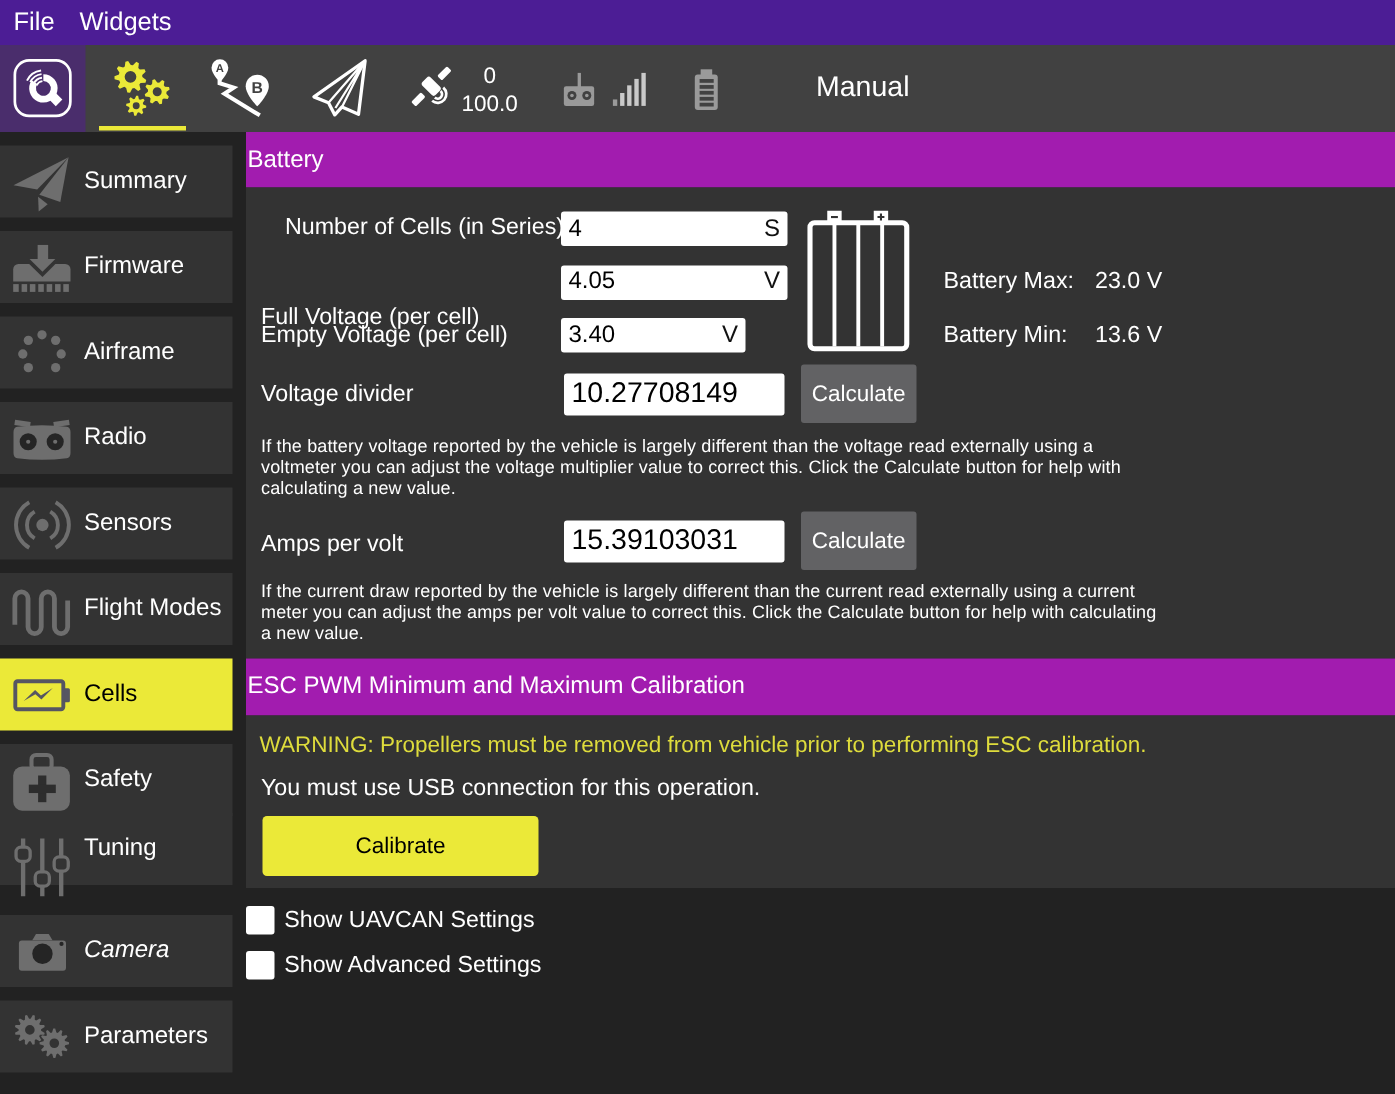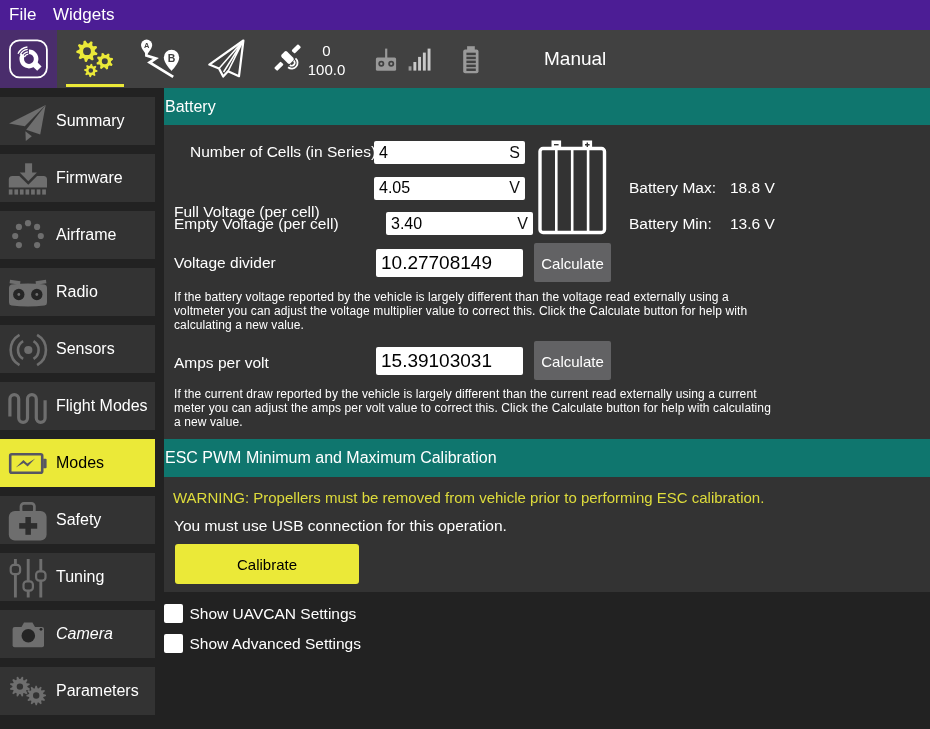--- a/index.html
+++ b/index.html
@@ -9,21 +9,21 @@
   #page { position:relative; width:930px; height:729px; }
   #menubar { left:0; top:0; width:930px; height:30px; background:#4c1d95; color:#fff; }
   #menubar span { position:absolute; top:50%; transform:translateY(-50%); font-size:17px; }
   #toolbar { left:0; top:30px; width:930px; height:58px; background:#414141; }
   #logo { left:0; top:0; width:57px; height:58px; background:#4a2d6c; }
   .tbtext { position:absolute; color:#fff; }
   #sidebar { left:0; top:88px; width:164px; height:641px; background:#222222; }
   .tile { position:absolute; left:0; width:155px; height:48px; background:#333333; color:#fff; }
   .tile .lbl { position:absolute; left:56px; top:50%; transform:translateY(-50%); font-size:16px; }
   #content { left:164px; top:88px; width:766px; height:641px; background:#222222; }
-  .sechdr { position:absolute; left:0; width:766px; height:37px; background:#0f766e; color:#fff; }
+  .sechdr { position:absolute; left:0; width:766px; height:37px; background:#a21caf; color:#fff; }
   .sechdr span { position:absolute; left:1px; top:50%; transform:translateY(-50%); font-size:16px; }
   .secbg { position:absolute; left:0; width:766px; background:#333333; }
   .flabel { position:absolute; color:#fff; font-size:15.5px; transform:translateY(-50%); white-space:nowrap; }
   .finput { position:absolute; background:#fff; color:#000; font-size:16px; white-space:nowrap; border-radius:2px; }
   .finput .val { position:absolute; left:5px; top:50%; transform:translateY(-50%); }
   .finput .unit { position:absolute; right:5px; top:50%; transform:translateY(-50%); color:#111; }
   .calcbtn { position:absolute; left:370px; width:77px; height:39px; background:#626264; color:#fff;
     font-size:15px; text-align:center; border-radius:2px; }
   .calcbtn span { position:absolute; left:0; right:0; top:50%; transform:translateY(-50%); }
   .para { position:absolute; left:10px; color:#fff; font-size:12px; letter-spacing:.105px; line-height:13.9px; white-space:nowrap; }
@@ -59,26 +59,26 @@
     <div class="tile" style="top:180px;">
         <span class="lbl">Radio</span>
       </div>
     <div class="tile" style="top:237px;">
         <span class="lbl">Sensors</span>
       </div>
     <div class="tile" style="top:294px;">
         <span class="lbl">Flight Modes</span>
       </div>
     <div class="tile" style="top:351px; background:#ebe938; color:#000;">
-        <span class="lbl">Modes</span>
+        <span class="lbl">Cells</span>
       </div>
     <div class="tile" style="top:408px;">
         <span class="lbl">Safety</span>
       </div>
-    <div class="tile" style="top:465px;text-decoration:underline;">
+    <div class="tile" style="top:454px;text-decoration:underline;">
         <span class="lbl">Tuning</span>
       </div>
     <div class="tile" style="top:522px;font-style:italic;">
         <span class="lbl">Camera</span>
       </div>
     <div class="tile" style="top:579px;">
         <span class="lbl">Parameters</span>
       </div>
   </div>
 
@@ -96,27 +96,27 @@
     <div class="finput" style="left:210px; top:53px; width:151px; height:23px;">
         <span class="val">4</span>
         <span class="unit">S</span>
       </div>
     <div class="flabel" style="left:10px; top:99.5px;margin-top:24px;">Full Voltage (per cell)</div>
     <div class="finput" style="left:210px; top:88.5px; width:151px; height:23px;">
         <span class="val">4.05</span>
         <span class="unit">V</span>
       </div>
     <div class="flabel" style="left:10px; top:135.5px;">Empty Voltage (per cell)</div>
-    <div class="finput" style="left:222px; top:124px; width:147px; height:23px;">
+    <div class="finput" style="left:210px; top:124px; width:123px; height:23px;">
         <span class="val">3.40</span>
         <span class="unit">V</span>
       </div>
 
     <div class="flabel" style="left:465px; top:99.5px;">Battery Max:</div>
-    <div class="flabel" style="left:566px; top:99.5px;">18.8 V</div>
+    <div class="flabel" style="left:566px; top:99.5px;">23.0 V</div>
     <div class="flabel" style="left:465px; top:135.5px;">Battery Min:</div>
     <div class="flabel" style="left:566px; top:135.5px;">13.6 V</div>
 
     <div class="flabel" style="left:10px; top:175px;">Voltage divider</div>
     <div class="finput" style="left:212px; top:161px; width:147px; height:28px; font-size:19px;padding-left:12px;">
         <span class="val">10.27708149</span>
       </div>
     <div class="calcbtn" style="top:155px;">
         <span>Calculate</span>
       </div>

